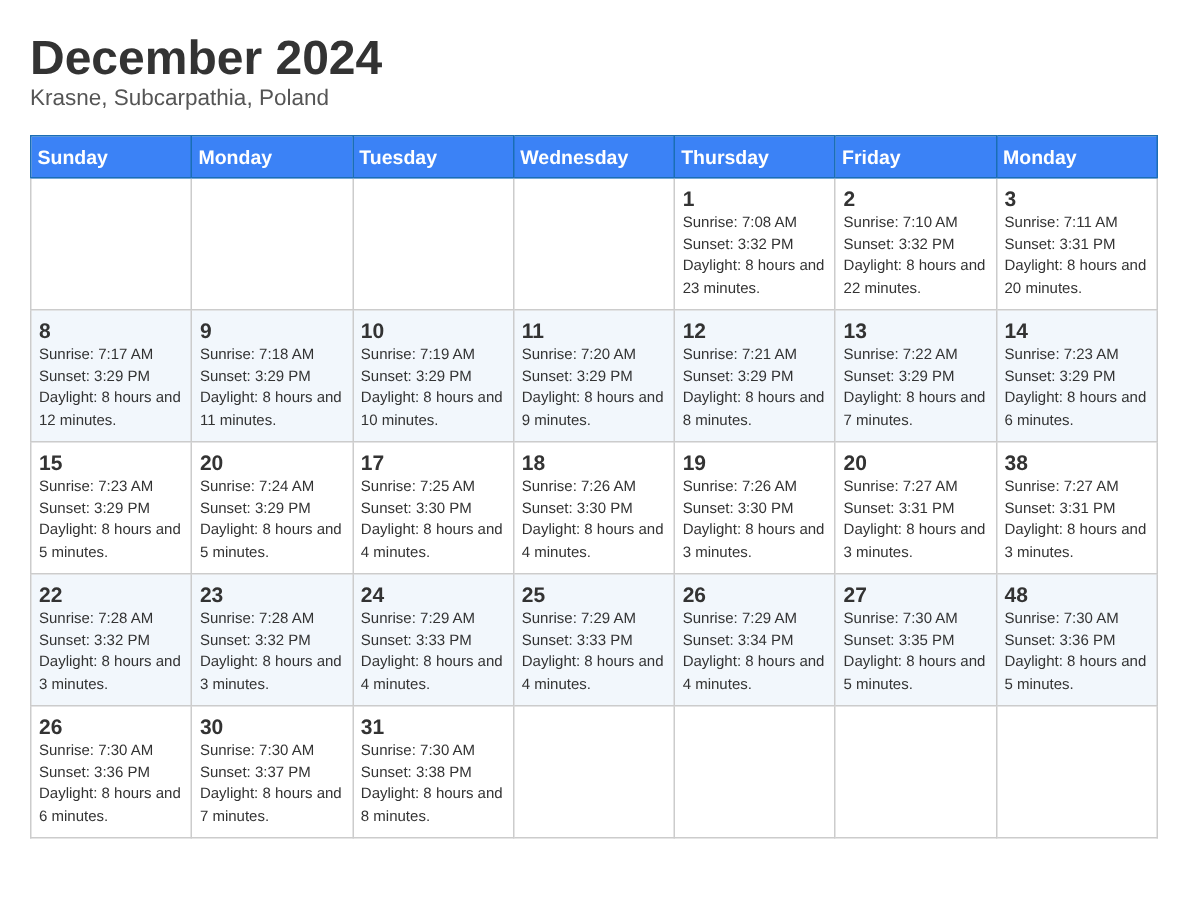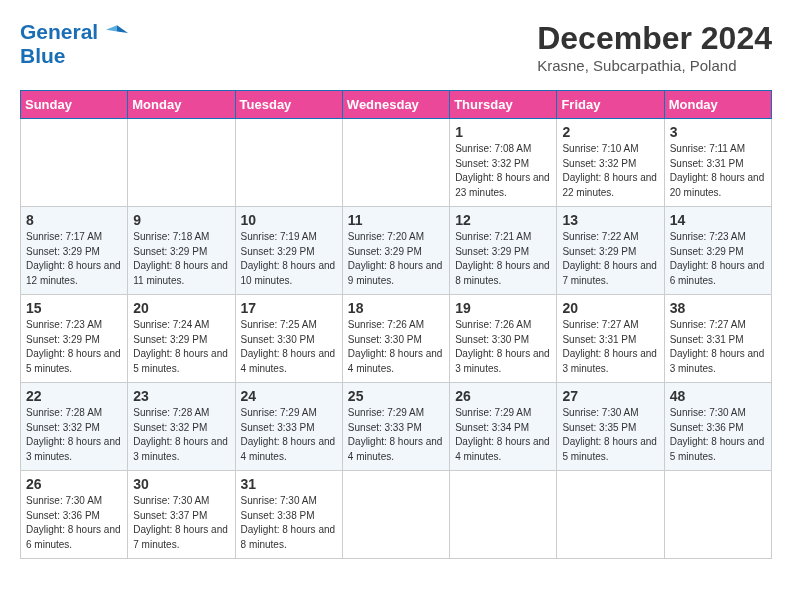--- a/index.html
+++ b/index.html
@@ -35,21 +35,21 @@
     .location-title {
       font-size: 15px;
       color: #555;
     }
     .calendar-table {
       width: 100%;
       border-collapse: collapse;
       table-layout: fixed;
     }
     .calendar-table th {
-      background-color: #ec4899;
+      background-color: #3b82f6;
       color: #fff;
       font-size: 13px;
       font-weight: bold;
       padding: 6px 4px;
       text-align: left;
       border: 1px solid #1a6eb5;
     }
     .calendar-table td {
       border: 1px solid #ccc;
       vertical-align: top;
@@ -77,32 +77,20 @@
       color: #333;
     }
     td.empty {
       background-color: #f9f9f9;
     }
   </style>
 </head>
 <body>
 
 <div class="header-area">
-  <div class="logo">
-    <div>
-      <div style="font-size:21px;font-weight:bold;color:#333;line-height:1.1;">
-        <span style="color:#1a6eb5;">General</span>
-        <svg class="logo-icon" viewBox="0 0 28 28" style="display:inline;vertical-align:middle;width:22px;height:22px;">
-          <polygon points="14,4 28,14 14,12" fill="#1a6eb5"></polygon>
-          <polygon points="14,4 0,10 14,12" fill="#5baee0"></polygon>
-        </svg>
-      </div>
-      <div style="font-size:21px;font-weight:bold;color:#1a6eb5;line-height:1.1;">Blue</div>
-    </div>
-  </div>
   <div class="title-area">
     <div class="month-title">December 2024</div>
     <div class="location-title">Krasne, Subcarpathia, Poland</div>
   </div>
 </div>
 
 <table class="calendar-table">
   <thead>
     <tr>
       <th>Sunday</th>

